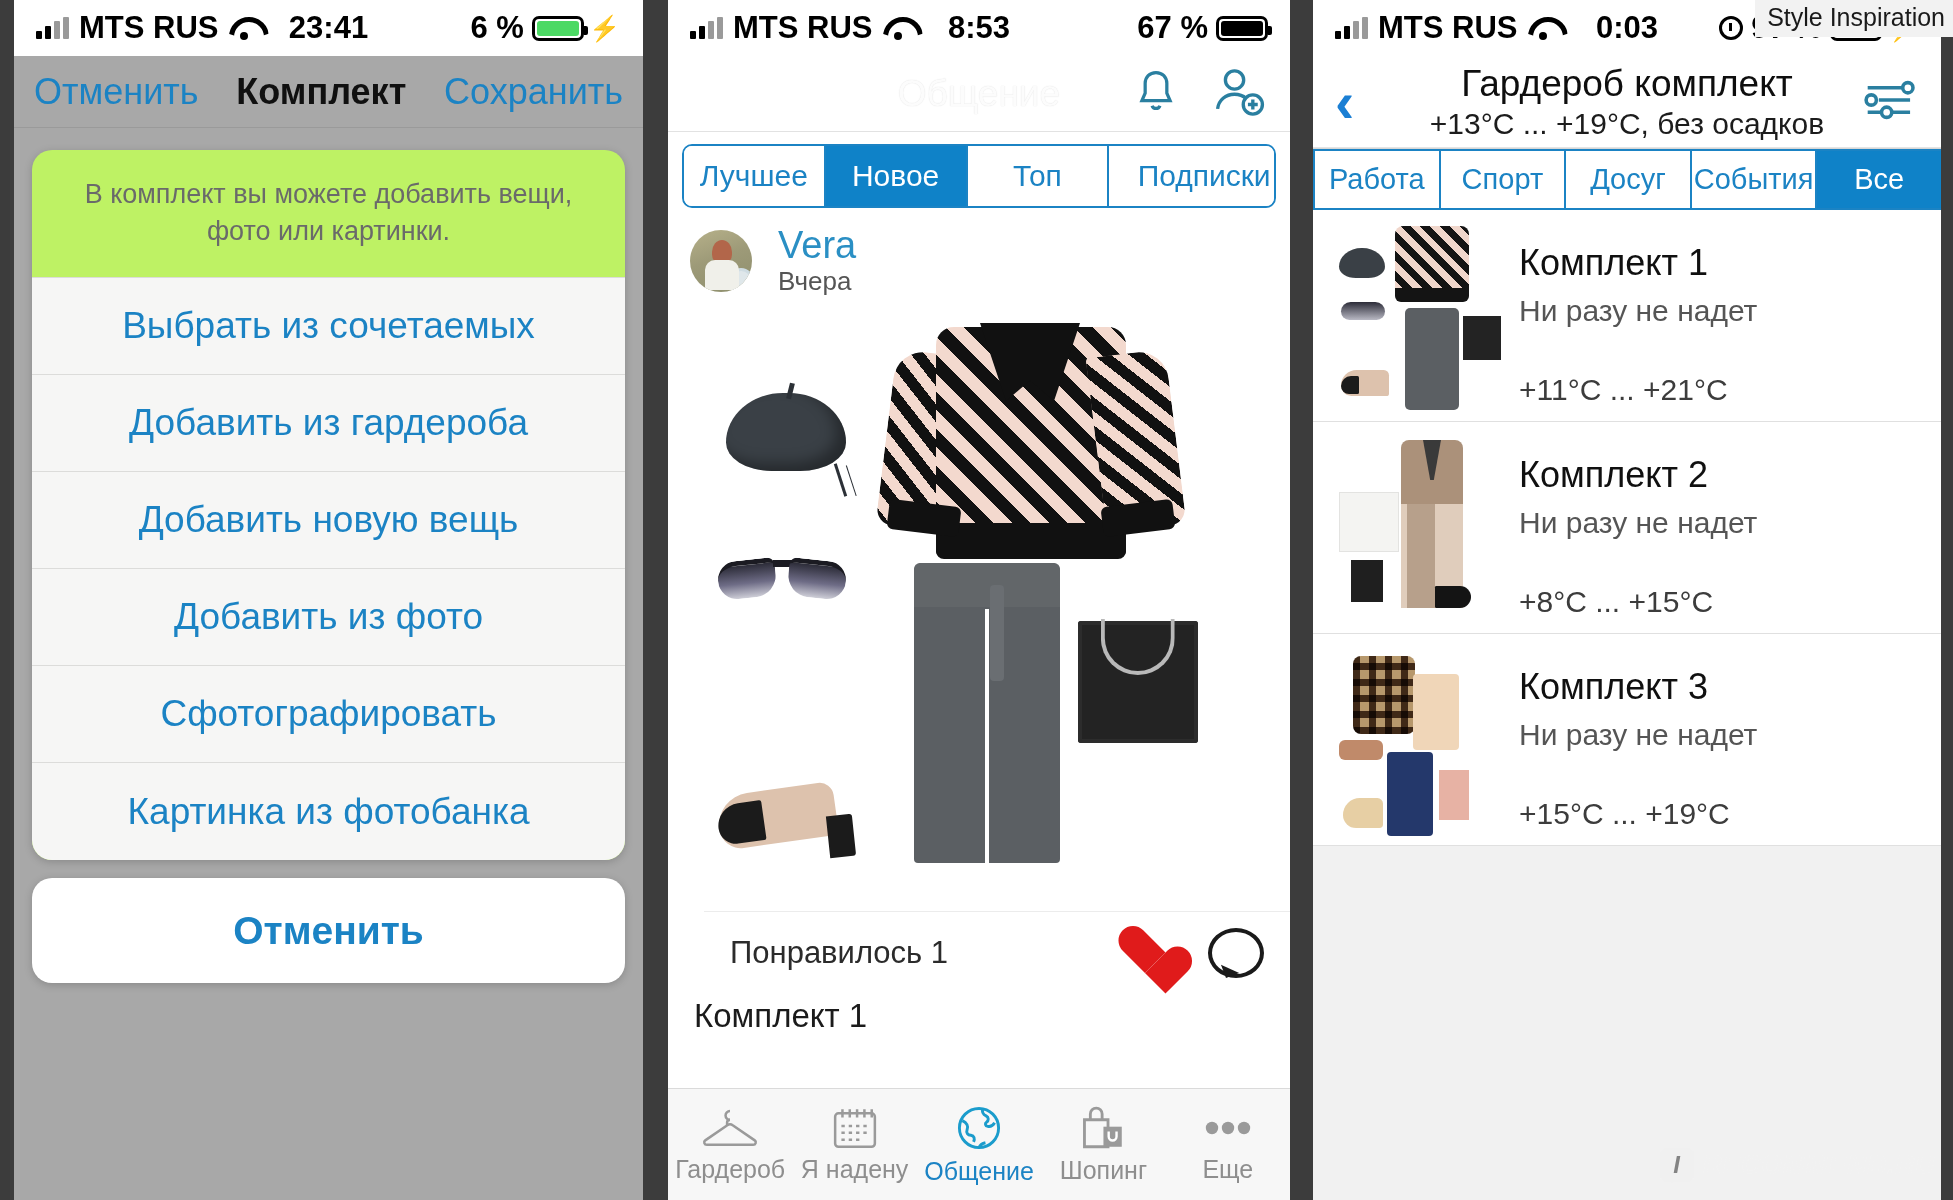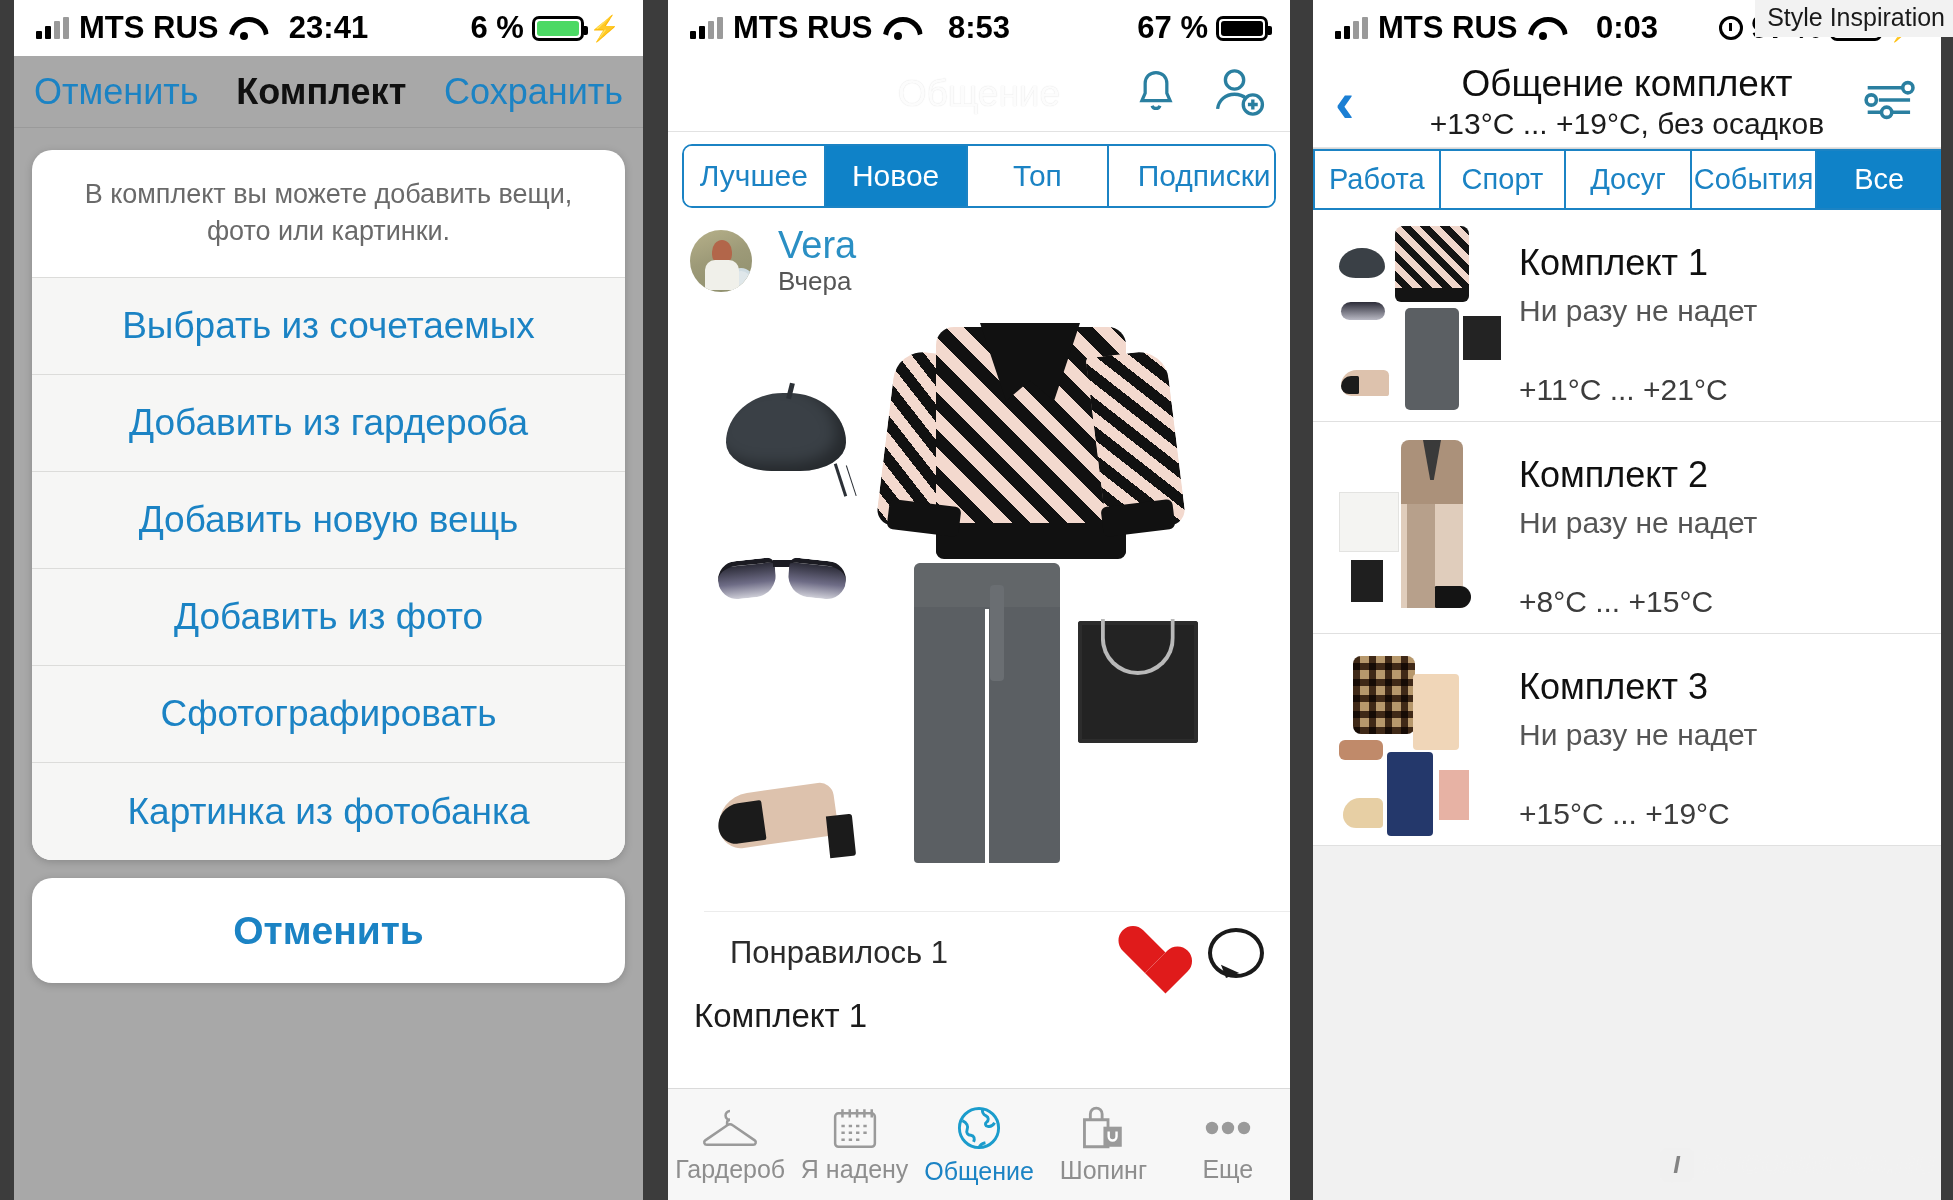--- a/index.html
+++ b/index.html
@@ -82,21 +82,21 @@
     height:72px; background:#a8a8a8;
     display:flex; align-items:center; justify-content:space-between;
     padding:0 20px;
     border-bottom:1px solid #9a9a9a;
   }
   .l-navbar .nav-btn { color:#1b83c4; font-size:36px; }
   .l-navbar .nav-title { color:#101010; font-size:36px; font-weight:bold; }
 
   .l-dim { background:#a8a8a8; height:1072px; padding:22px 18px 14px 18px; display:flex; flex-direction:column; }
   .sheet {
-    background:#ffffff; border-radius:20px; overflow:hidden;
+    background:#bef264; border-radius:20px; overflow:hidden;
     box-shadow:0 2px 9px rgba(0,0,0,.18);
   }
   .sheet-msg {
     padding:26px 40px 28px 40px; text-align:center;
     color:#6a6a6a; font-size:27px; line-height:1.36;
     border-bottom:1px solid #dcdcda;
   }
   .sheet-item {
     height:97px; display:flex; align-items:center; justify-content:center;
     color:#1b83c4; font-size:37px;
@@ -550,21 +550,21 @@
       <span class="batt green">
           <span></span>
         </span>
       <span class="bolt">⚡</span>
     </div>
   </div>
 
   <div class="r-navbar">
     <span class="r-back">‹</span>
     <div class="r-titlewrap">
-      <div class="r-title">Общение комплект</div>
+      <div class="r-title">Гардероб комплект</div>
       <div class="r-sub">+13°C ... +19°C, без осадков</div>
     </div>
     <span class="r-filter">
       <svg width="58" height="54" viewBox="0 0 26 24" fill="none" stroke="#2a7fa0" stroke-width="1.6">
         <path d="M3 6.5h16"></path>
           <circle cx="21" cy="6.5" r="2.3"></circle>
         <path d="M8 12h14"></path>
           <circle cx="4.6" cy="12" r="2.3"></circle>
         <path d="M3 17.5h6M14 17.5h8"></path>
           <circle cx="11.5" cy="17.5" r="2.3"></circle>

